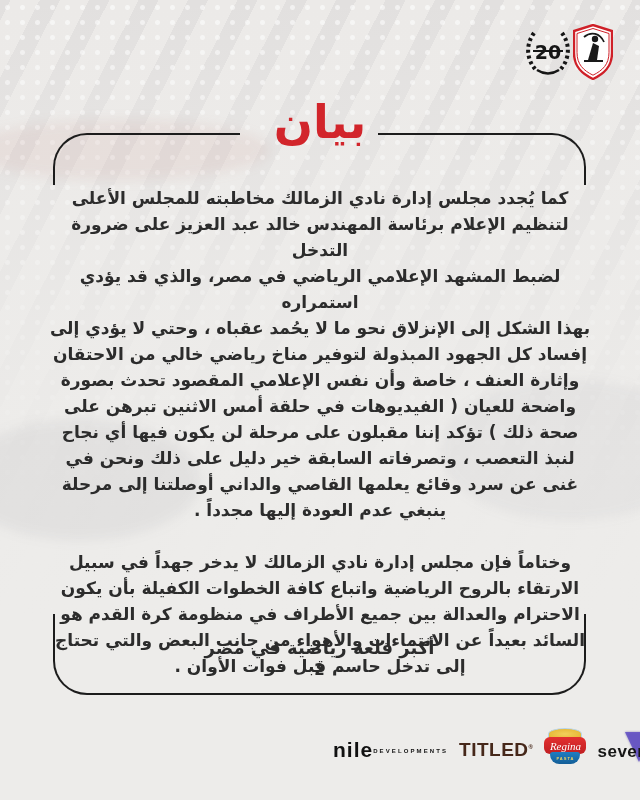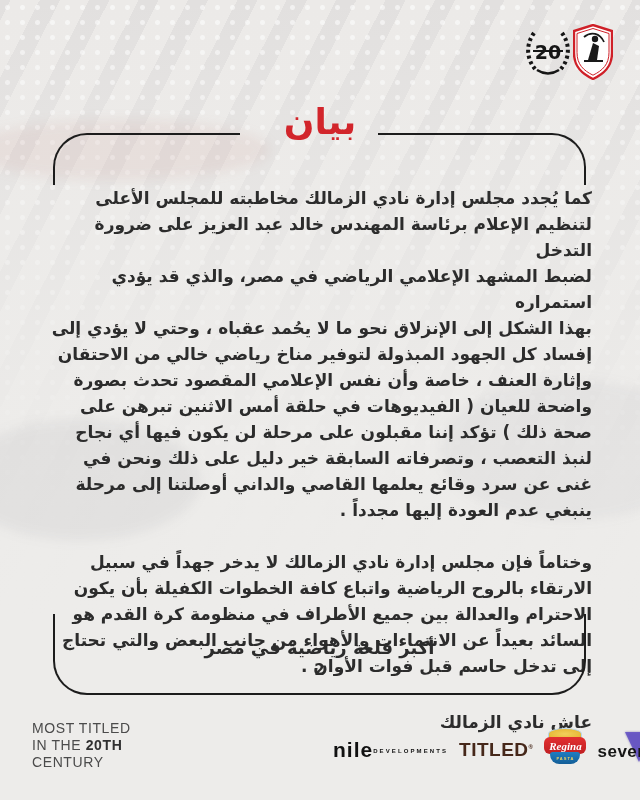--- a/index.html
+++ b/index.html
@@ -23,35 +23,35 @@
   .blob-b { left:-40px; top:420px; width:240px; height:120px; background:rgba(90,90,95,0.07); }
   .blob-c { right:-60px; top:380px; width:260px; height:140px; background:rgba(110,110,115,0.06); }
 
   
   .laurel { position:absolute; left:524px; top:28px; width:48px; height:48px; }
   .crest  { position:absolute; left:573px; top:24px; width:40px; height:56px; }
 
   
   .page-title {
     position:absolute; left:0; right:0; top:90px; text-align:center;
-    font-size:36px; line-height:64px; font-weight:bold; color:#d2252b;
+    font-size:46px; line-height:64px; font-weight:bold; color:#d2252b;
     direction:rtl;
   }
 
   
   .frame { position:absolute; border:0 solid #1c1c1c; }
   .frame-tl { left:53px; top:133px; width:187px; height:52px;
     border-top-width:2px; border-left-width:2px; border-top-left-radius:34px; }
   .frame-tr { left:378px; top:133px; width:208px; height:52px;
     border-top-width:2px; border-right-width:2px; border-top-right-radius:34px; }
 
   
   .statement {
     position:absolute; left:48px; right:48px; top:159px;
-    direction:rtl; 
+    direction:rtl; text-align:center;
     font-size:17px; line-height:26px; font-weight:bold; color:#2c2c2c;
     white-space:pre-line;
   }
   .statement p { white-space:pre-line; }
   .statement .p2 { margin-top:0; }
   .statement .closing { margin-top:4px; white-space:pre-line; }
 
   
   .bottom-box {
     position:absolute; left:53px; top:614px; width:533px; height:81px;
@@ -78,21 +78,21 @@
   }
   .sp-nile { display:flex; flex-direction:row; align-items:center; color:#111; }
   .sp-nile .word { font-family:"Liberation Sans", sans-serif; font-size:21px; font-weight:900; letter-spacing:1px; line-height:20px; }
   .sp-nile .sub  { font-family:"Liberation Sans", sans-serif; font-size:6px; font-weight:bold; letter-spacing:2.1px; margin-top:1px; }
   .sp-oniro { font-family:"Liberation Sans", sans-serif; font-size:19px; font-weight:900; color:#46281a; letter-spacing:0.5px; }
   .sp-oniro sup { font-size:6px; }
   .sp-regina { width:42px; height:44px; display:flex; flex-direction:column; align-items:center; }
   .regina-top { width:34px; height:12px; background:radial-gradient(ellipse at center, #f2cf5b 0%, #e8ba3a 70%, #cf9e24 100%); border-radius:50% 50% 10% 10%; border:1px solid #b5d4ea; }
   .regina-mid { width:42px; height:17px; background:linear-gradient(180deg,#e33030,#c01f22); border-radius:6px;
     display:flex; align-items:center; justify-content:center; margin-top:-3px;
-    font-family:"Liberation Serif", serif; font-style:italic; font-weight:bold; font-size:11px; color:#fff; }
+    font-family:"Liberation Serif", serif; font-style:italic; font-weight:normal; font-size:11px; color:#fff; }
   .regina-bot { width:30px; height:12px; background:linear-gradient(180deg,#1f7ec2,#145e97); border-radius:3px 3px 10px 10px; margin-top:-2px;
     display:flex; align-items:center; justify-content:center;
     font-family:"Liberation Sans", sans-serif; font-size:4px; letter-spacing:1px; color:#f4d35e; font-weight:bold; }
   .sp-seven { position:relative; padding-top:4px; }
   .seven-tri { position:absolute; left:28px; top:-6px; width:0; height:0;
     border-left:14px solid transparent; border-right:14px solid transparent;
     border-top:30px solid rgba(96,78,196,0.85); filter:drop-shadow(0 0 1px rgba(60,45,140,0.6)); }
   .sp-seven .word { position:relative; font-family:"Liberation Sans", sans-serif; font-size:17px; font-weight:bold; color:#161616; letter-spacing:0.5px; }
   .sp-coke { font-family:"Liberation Serif", serif; font-style:italic; font-weight:bold;
     font-size:16px; color:#e11b22; transform:rotate(-4deg); letter-spacing:0.3px; white-space:nowrap; }
@@ -139,33 +139,27 @@
 واضحة للعيان ( الفيديوهات في حلقة أمس الاثنين تبرهن على
 صحة ذلك )  تؤكد إننا مقبلون على مرحلة لن يكون فيها أي نجاح
 لنبذ التعصب ، وتصرفاته السابقة خير دليل على ذلك ونحن في
 غنى عن سرد وقائع يعلمها القاصي والداني أوصلتنا إلى مرحلة
 ينبغي عدم العودة إليها مجدداً .</p>
     <p class="p2">وختاماً فإن مجلس إدارة نادي الزمالك لا يدخر جهداً  في سبيل
 الارتقاء بالروح الرياضية واتباع كافة الخطوات الكفيلة بأن يكون
 الاحترام والعدالة بين جميع الأطراف في منظومة كرة القدم هو
 السائد بعيداً عن الانتماءات والأهواء  من جانب البعض والتي تحتاج
 إلى تدخل حاسم قبل فوات الأوان .</p>
-    <p class="closing">عاش  نادي الزمالك</p>
   </div>
 
   <div class="bottom-box">
     <div class="slogan">أكبر قلعة رياضية في مصر</div>
     <div class="page-number">2</div>
   </div>
 
-  <div class="most-titled">
-    <div>MOST TITLED</div>
-    <div><span>IN THE </span><b>20TH</b></div>
-    <div>CENTURY</div>
-  </div>
 
   <div class="sponsors">
     <div class="sp-nile">
       <div class="word">nile</div>
       <div class="sub">DEVELOPMENTS</div>
     </div>
     <div class="sp-oniro"><span>TITLED</span><sup>®</sup></div>
     <div class="sp-regina">
       <div class="regina-top"></div>
       <div class="regina-mid">Regina</div>

